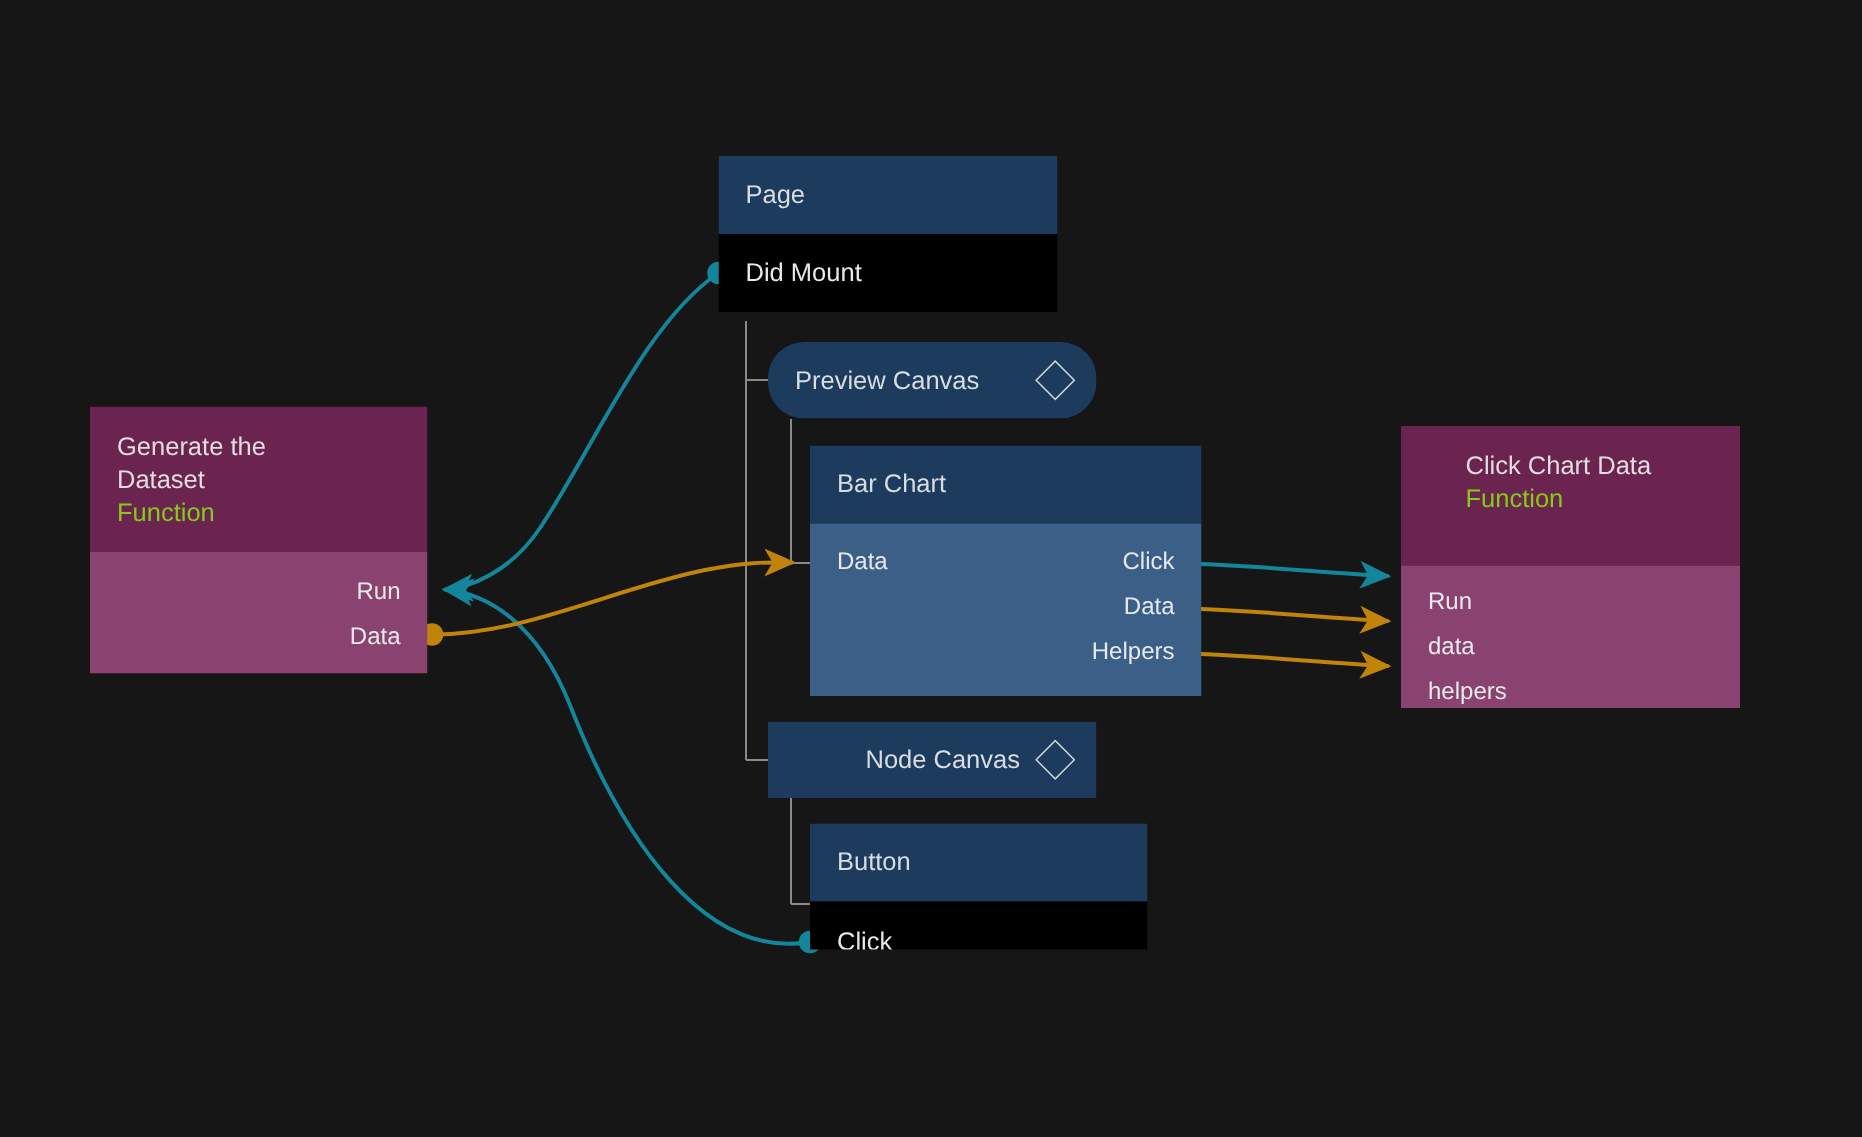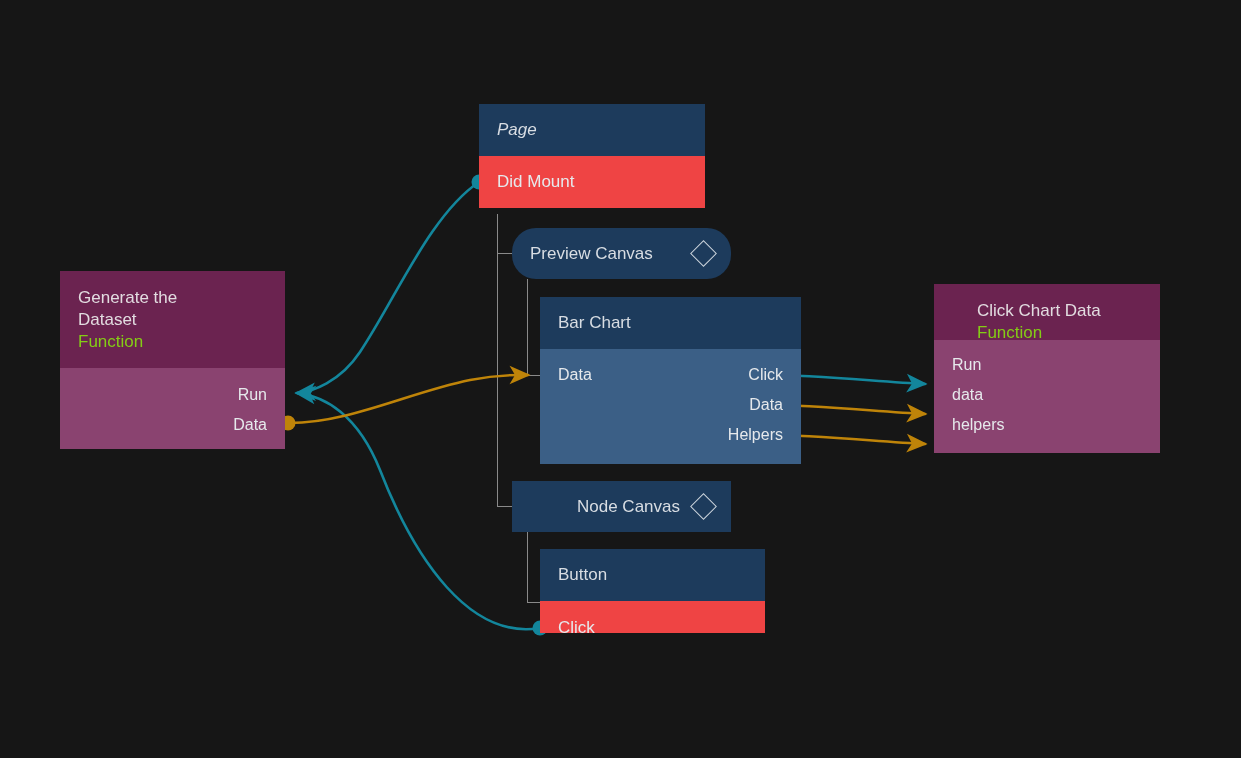--- a/index.html
+++ b/index.html
@@ -78,21 +78,21 @@
     display: flex;
     align-items: center;
     font-size: 16px;
     color: #e6e9ec;
     box-sizing: border-box;
   }
   .port.left  { justify-content: flex-start; padding-left: 18px; }
   .port.right { justify-content: flex-end;  padding-right: 18px; }
   
   .evt-row {
-    background: #ef4444;
+    background: #000000;
     height: 52px;
     display: flex;
     align-items: center;
     padding-left: 18px;
     font-size: 17px;
     color: #e6e9ec;
     box-sizing: border-box;
   }
   
   .diamond {
@@ -174,21 +174,21 @@
       <div class="port right">
         <span>Run</span>
       </div>
       <div class="port right">
         <span>Data</span>
       </div>
     </div>
   </div>
 
   <div class="node node-comp" style="left:479px; top:104px; width:226px; height:106px;">
-    <div class="hdr" style="height:52px;font-style:italic;">
+    <div class="hdr" style="height:52px;">
       <div class="title">Page</div>
     </div>
     <div class="evt-row">
       <span>Did Mount</span>
     </div>
   </div>
 
   <div class="node node-comp collapsed" style="left:512px; top:228px; width:219px; height:51px;border-radius:24px;">
     <div class="hdr">
       <div class="title">Preview Canvas</div>
@@ -226,21 +226,21 @@
   <div class="node node-comp" style="left:540px; top:549px; width:225px; height:84px;">
     <div class="hdr" style="height:52px;">
       <div class="title">Button</div>
     </div>
     <div class="evt-row" style="height:53px;">
       <span>Click</span>
     </div>
   </div>
 
   <div class="node node-fn" style="left:934px; top:284px; width:226px; height:188px;">
-    <div class="hdr" style="height:56px;padding-left:43px;">
+    <div class="hdr" style="height:93px;padding-left:43px;">
       <div class="title">Click Chart Data</div>
       <div class="subtitle">Function</div>
     </div>
     <div class="body" style="height:113px; padding-top:10px;">
       <div class="port left">
         <span>Run</span>
       </div>
       <div class="port left">
         <span>data</span>
       </div>

